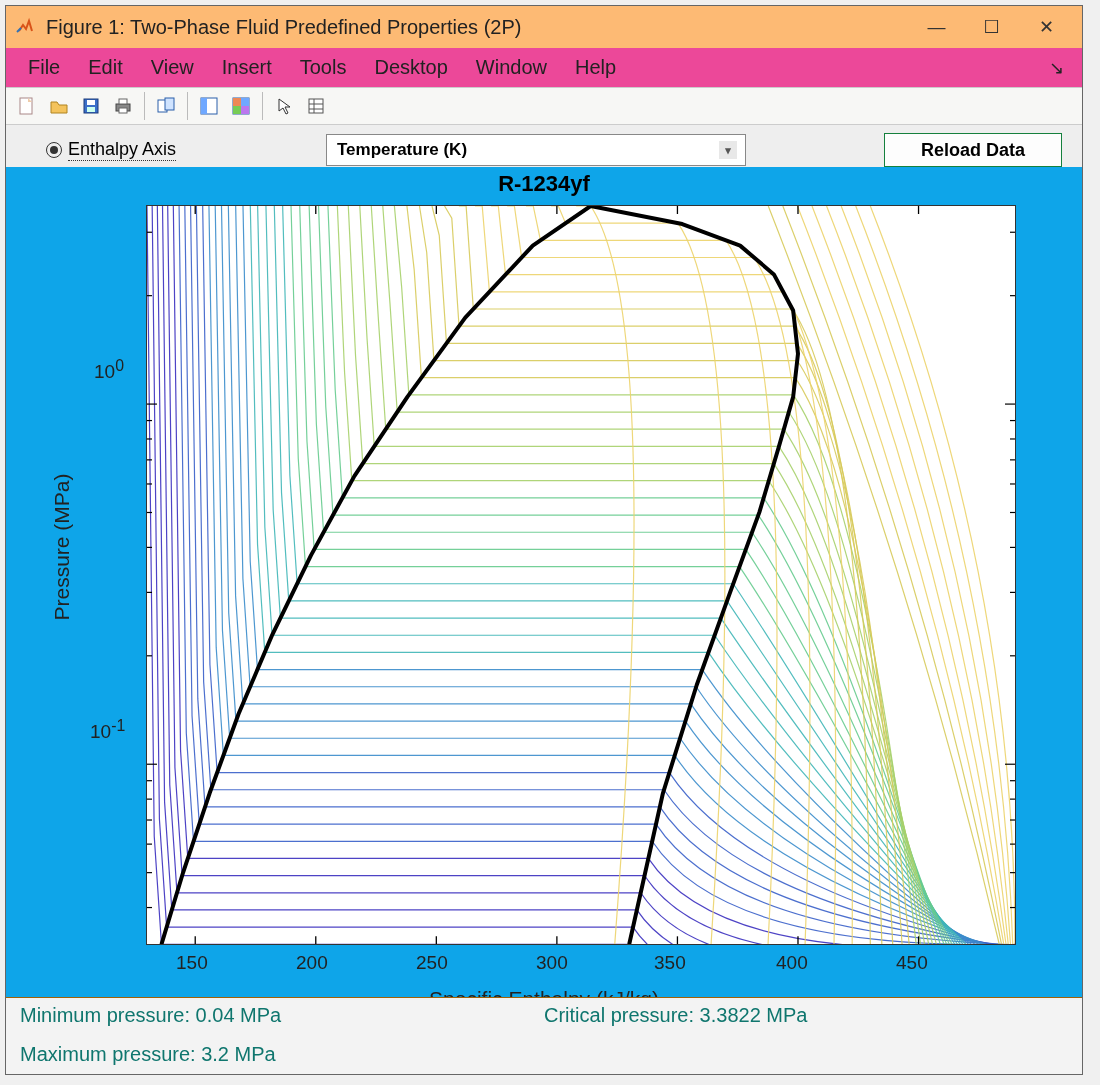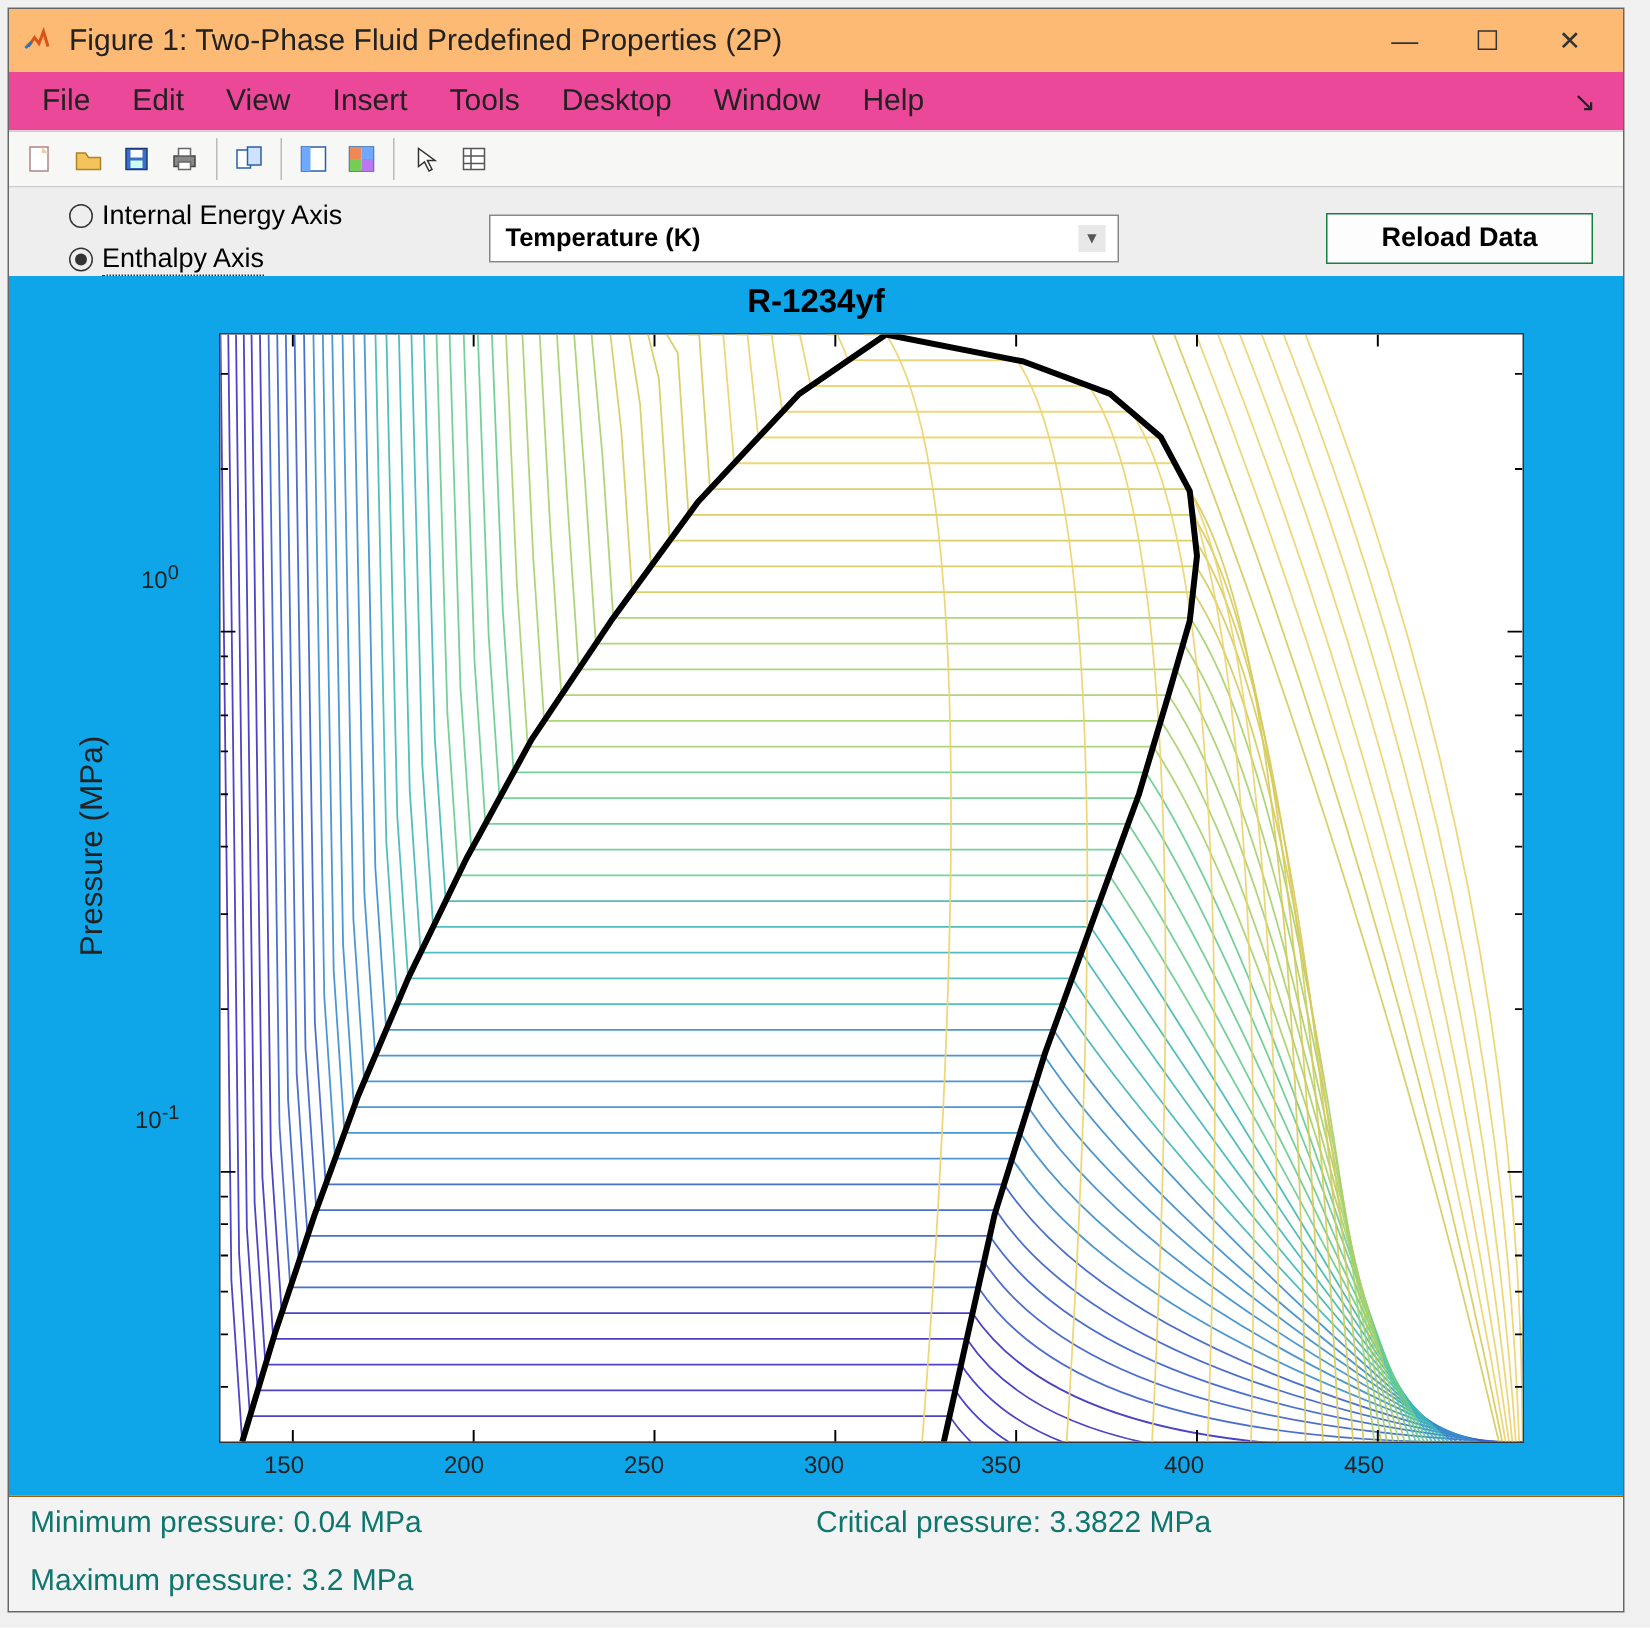--- a/index.html
+++ b/index.html
@@ -138,21 +138,21 @@
   .xlabel {
     position:absolute;
     left:0;right:0;
     top:820px;
     text-align:center;
     font-size:21px;
     color:#222;
   }
   .ytick, .xtick {
     position:absolute;
-    font-size:16px;
+    font-size:19px;
     color:#222;
   }
   .statusbar {
     border-top:1px solid #a16207;
     background:#f3f3f3;
     padding:6px 14px 8px 14px;
     font-size:20px;
     color:#0f766e;
     display:grid;
     grid-template-columns: 1fr 1fr;
@@ -251,24 +251,20 @@
           <rect x="3" y="3" width="14" height="14" fill="#fff" stroke="#555"></rect>
           <line x1="3" y1="8" x2="17" y2="8" stroke="#555"></line>
           <line x1="3" y1="13" x2="17" y2="13" stroke="#555"></line>
           <line x1="8" y1="3" x2="8" y2="17" stroke="#555"></line>
         </svg>
       </span>
   </div>
 
   <div class="controls-row">
     <div class="radio-group">
-      <label>
-        <span class="radio-circle"></span>
-        <span>Internal Energy Axis</span>
-      </label>
       <label>
         <span class="radio-circle checked"></span>
         <span class="dotted">Enthalpy Axis</span>
       </label>
     </div>
     <div class="dropdown">
       <span>Temperature (K)</span>
       <span class="chev">▾</span>
     </div>
     <button class="reload-btn">Reload Data</button>

